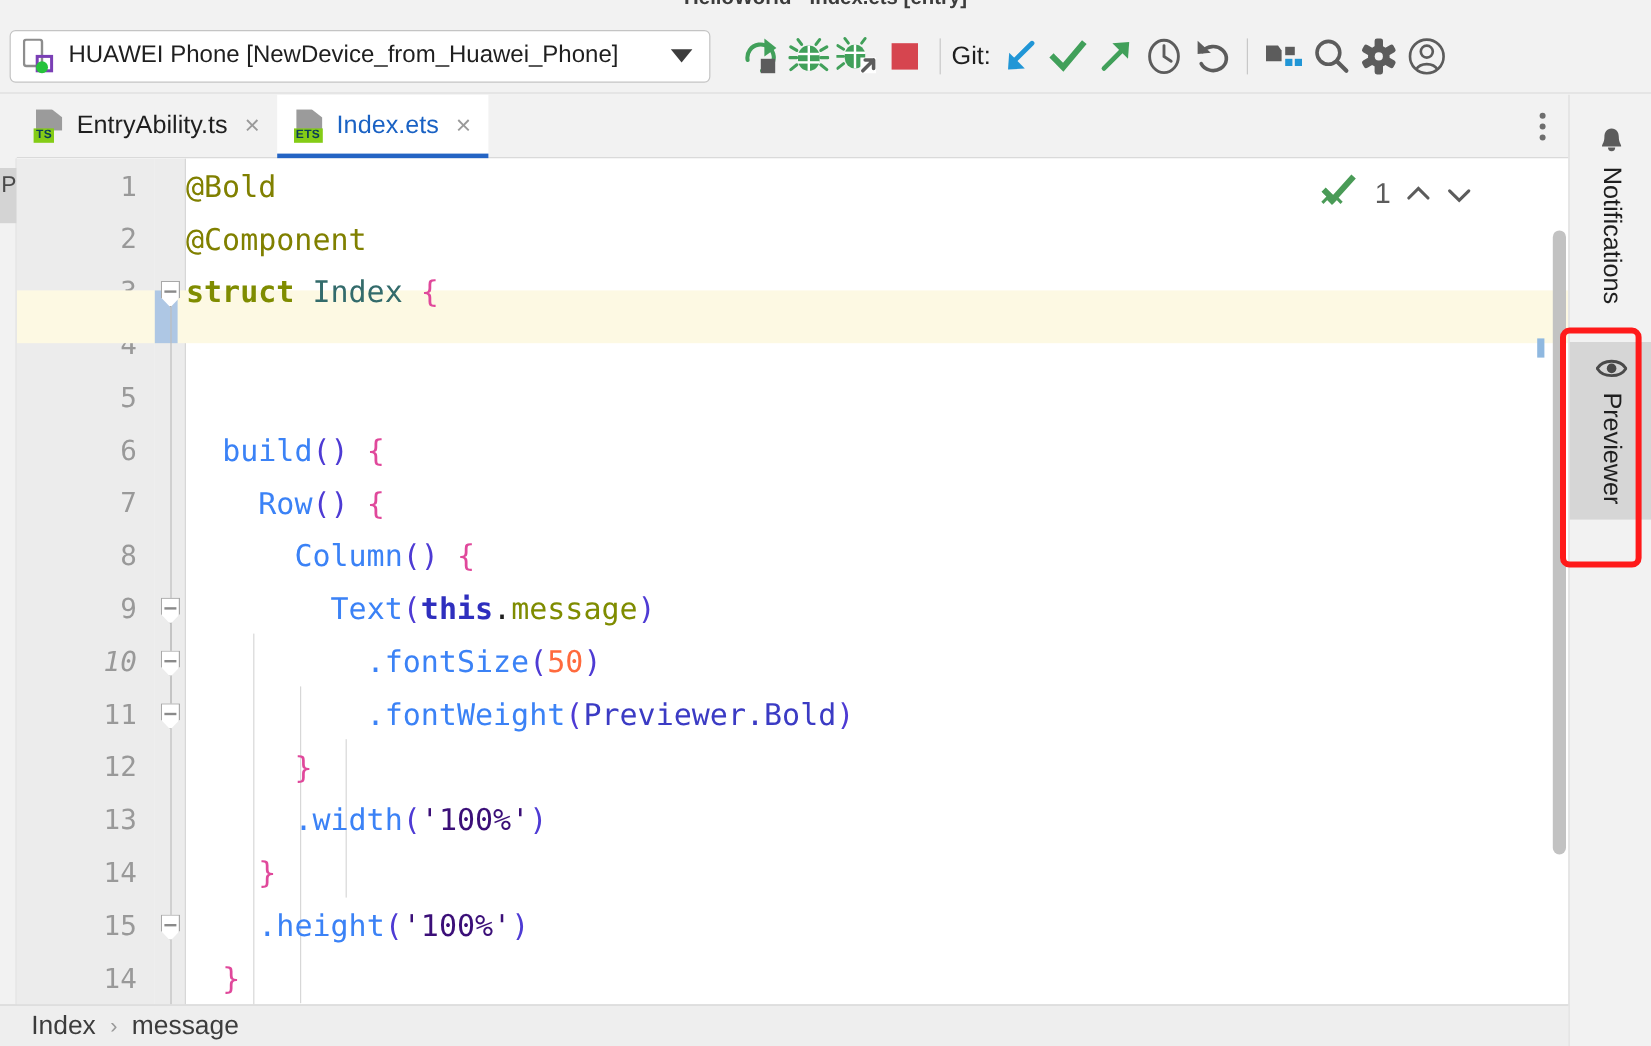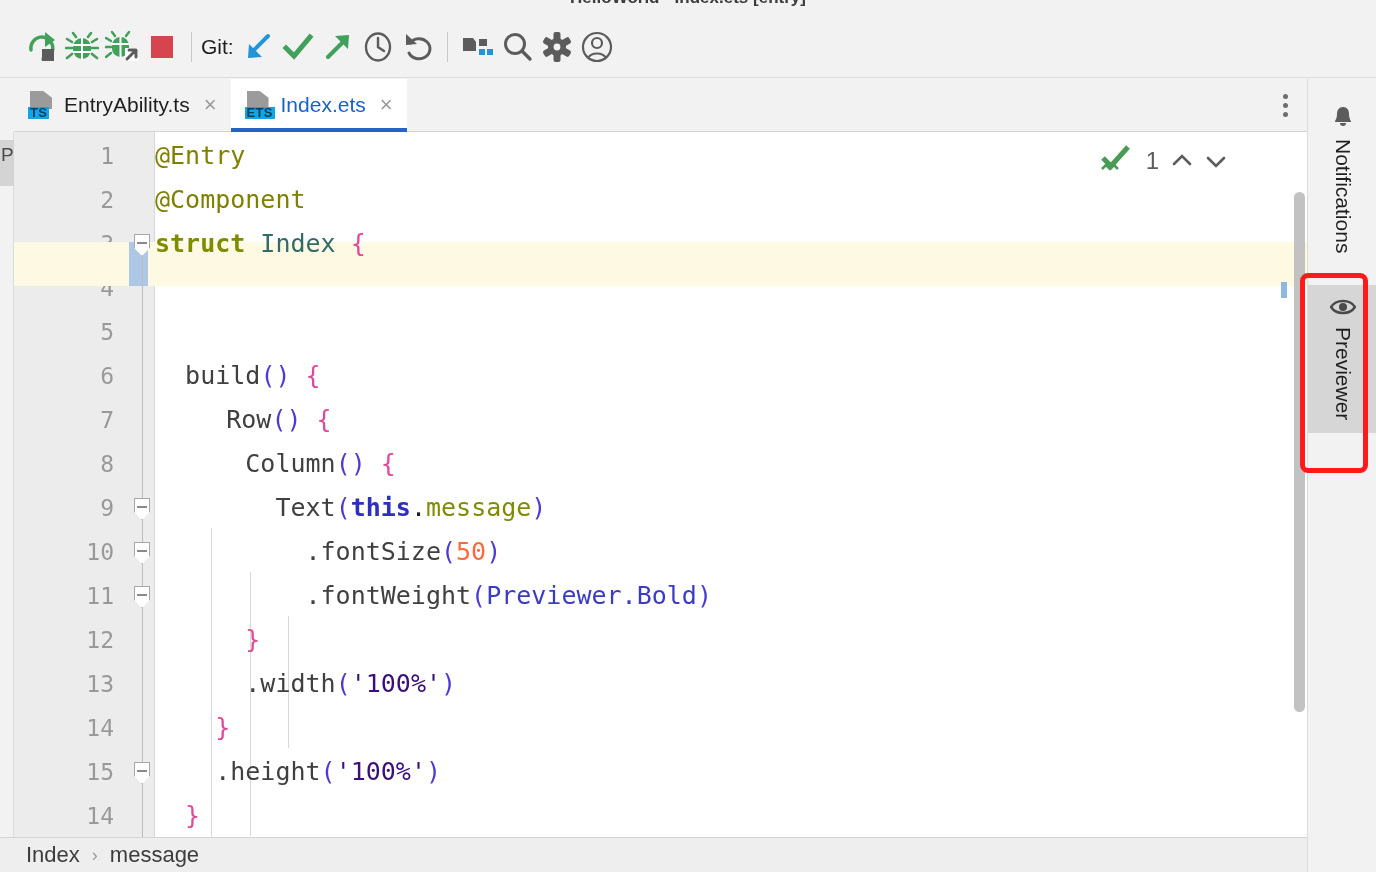--- a/index.html
+++ b/index.html
@@ -67,22 +67,22 @@
     font-size: 22px; color: #9a9a9a; line-height: 1; margin-left: 4px;
     font-family: "Liberation Sans", sans-serif;
   }
   .filetype-icon { position: relative; width: 26px; height: 28px; flex: 0 0 auto; }
   .fi-page {
     position: absolute; top: 0; left: 2px; width: 22px; height: 18px;
     background: #9b9b9b;
     clip-path: polygon(0 0, 60% 0, 100% 38%, 100% 100%, 0 100%);
   }
   .fi-badge {
-    position: absolute; bottom: 0; left: 0; background: #0ea5e9;
-    color: #0b3d57; font-size: 13px; font-weight: bold; letter-spacing: .3px;
+    position: absolute; bottom: 0; left: 0; background: #84cc16;
+    color: #0b3d57; font-size: 10px; font-weight: bold; letter-spacing: .3px;
     padding: 1px 2px; line-height: 10px; font-family: "Liberation Sans", sans-serif;
   }
   .tabs-kebab {
     margin-left: auto; width: 44px; display: flex; flex-direction: column;
     align-items: center; justify-content: center; gap: 4px; cursor: pointer;
   }
   .tabs-kebab i { width: 5px; height: 5px; border-radius: 50%; background: #6e6e6e; display:block; }
 
   
   .left-strip {
@@ -123,21 +123,21 @@
     line-height: 44px; letter-spacing: 0px;
   }
   .hl-row { background: #fdf9e3; }
   .hl-marker { position: absolute; left: 115px; width: 19px; height: 44px; background: #aec7e4; }
 
   
   .c-anno { color: #808000; }
   .c-kw   { color: #7f8c00; font-weight: bold; }
   .c-type { color: #336b6b; }
   .c-brace{ color: #e0489b; }
-  .c-fn   { color: #404040; }
+  .c-fn   { color: #3b82f6; }
   .c-paren{ color: #4e3bd4; }
   .c-ident{ color: #2b2bb5; }
   .c-num  { color: #ff6a3d; }
   .c-str  { color: #3b0f78; }
   .c-plain{ color: #1f1f1f; }
   .c-op   { color: #808000; }
   .c-this { color: #2f2fbe; font-weight: bold; }
   .c-prop { color: #7f8c00; }
   .c-enum { color: #3b3bc4; }
   .squiggle {
@@ -213,20 +213,31 @@
 <body>
 
 <div id="app">
 
   <div class="titlebar">
     <div class="titlebar-text">HelloWorld - Index.ets [entry]</div>
   </div>
 
   <div class="toolbar">
 
+    <div class="device-selector">
+      <span style="position:relative;width:28px;height:30px;flex:0 0 auto;">
+        <svg width="28" height="30" viewBox="0 0 28 30">
+          <rect x="1" y="1" width="15" height="22" rx="2" fill="none" stroke="#8d8d8d" stroke-width="2"></rect>
+          <rect x="12" y="15" width="12" height="12" fill="none" stroke="#7a3fb5" stroke-width="2.5"></rect>
+          <circle cx="16" cy="24" r="5" fill="#27c23c"></circle>
+        </svg>
+      </span>
+      <span class="device-name">HUAWEI Phone [NewDevice_from_Huawei_Phone]</span>
+      <span class="caret-down"></span>
+    </div>
 
     <div style="width:22px"></div>
 
     <div class="tb-icon">
       <svg width="34" height="34" viewBox="0 0 34 34">
         <path d="M6 20 A11 11 0 1 1 18 29" fill="none" stroke="#41a05a" stroke-width="3.4" stroke-linecap="round"></path>
         <path d="M20 2 L30 10 L20 17 Z" fill="#41a05a"></path>
         <rect x="17" y="19" width="12" height="12" fill="#5c5c5c"></rect>
       </svg>
     </div>
@@ -380,21 +391,21 @@
     <div class="gutter">
         <div class="lineno" style="top: 2px;">1</div>
         <div class="lineno" style="top: 46px;">2</div>
         <div class="lineno" style="top: 90px;">3</div>
         <div class="lineno" style="top: 134px;">4</div>
         <div class="lineno" style="top: 178px;">5</div>
         <div class="lineno" style="top: 222px;">6</div>
         <div class="lineno" style="top: 266px;">7</div>
         <div class="lineno" style="top: 310px;">8</div>
         <div class="lineno" style="top: 354px;">9</div>
-        <div class="lineno" style="top: 398px;">10</div>
+        <div class="lineno" style="top: 398px; font-style: italic;">10</div>
         <div class="lineno" style="top: 442px;">11</div>
         <div class="lineno" style="top: 486px;">12</div>
         <div class="lineno" style="top: 530px;">13</div>
         <div class="lineno" style="top: 574px;">14</div>
         <div class="lineno" style="top: 618px;">15</div>
         <div class="lineno" style="top: 662px;">14</div>
       </div>
     <div class="fold-col"></div>
 
     <div class="hl-row" style="position:absolute;left:0;top:110px;width:1293px;height:44px;"></div>
@@ -422,26 +433,26 @@
     <div class="fold-mark" style="left:120px;top:630px">
       <div class="shape"></div>
         <div class="minus"></div>
     </div>
 
     <div class="indent-guide" style="left:197px;top:396px;height:352px;"></div>
     <div class="indent-guide" style="left:236px;top:440px;height:264px;"></div>
     <div class="indent-guide" style="left:274px;top:484px;height:132px;"></div>
 
     <div class="code-area">
-        <div class="code-text" style="top: 2px; left: 0px;"><span class="c-anno">@Entry</span></div>
+        <div class="code-text" style="top: 2px; left: 0px;"><span class="c-anno">@Bold</span></div>
         <div class="code-text" style="top: 90px; left: 0px;"><span class="c-kw">struct </span><span class="c-type">Index </span><span class="c-brace">{</span></div>
         <div class="code-text" style="top: 46px; left: 0px;"><span class="c-anno">@Component</span></div>
         <div class="code-text" style="top: 178px; left: 0px;"></div>
         <div class="code-text" style="top: 222px; left: 0px;"><span class="c-plain">  </span><span class="c-fn">build</span><span class="c-paren">()</span><span class="c-plain"> </span><span class="c-brace">{</span></div>
-        <div class="code-text" style="top: 266px; left: 0px; padding-left: 11px;"><span class="c-plain">    </span><span class="c-fn">Row</span><span class="c-paren">()</span><span class="c-plain"> </span><span class="c-brace">{</span></div>
+        <div class="code-text" style="top: 266px; left: 0px;"><span class="c-plain">    </span><span class="c-fn">Row</span><span class="c-paren">()</span><span class="c-plain"> </span><span class="c-brace">{</span></div>
         <div class="code-text" style="top: 354px; left: 0px;"><span class="c-plain">        </span><span class="c-fn">Text</span><span class="c-paren">(</span><span class="c-this">this</span><span class="c-plain">.</span><span class="c-prop">message</span><span class="c-paren">)</span></div>
         <div class="code-text" style="top: 310px; left: 0px;"><span class="c-plain">      </span><span class="c-fn">Column</span><span class="c-paren">()</span><span class="c-plain"> </span><span class="c-brace">{</span></div>
         <div class="code-text" style="top: 398px; left: 0px;"><span class="c-plain">          </span><span class="c-fn">.fontSize</span><span class="c-paren">(</span><span class="c-num">50</span><span class="c-paren">)</span></div>
         <div class="code-text" style="top: 442px; left: 0px;"><span class="c-plain">          </span><span class="c-fn">.fontWeight</span><span class="c-paren">(</span><span class="c-enum">Previewer.Bold</span><span class="c-paren">)</span></div>
         <div class="code-text" style="top: 486px; left: 0px;"><span class="c-plain">      </span><span class="c-brace">}</span></div>
         <div class="code-text" style="top: 530px; left: 0px;"><span class="c-plain">      </span><span class="c-fn">.width</span><span class="c-paren">(</span><span class="c-str">'100%'</span><span class="c-paren">)</span></div>
         <div class="code-text" style="top: 574px; left: 0px;"><span class="c-plain">    </span><span class="c-brace">}</span></div>
         <div class="code-text" style="top: 618px; left: 0px; text-align: right;"><span class="c-plain">    </span><span class="c-fn">.height</span><span class="c-paren">(</span><span class="c-str">'100%'</span><span class="c-paren">)</span></div>
         <div class="code-text" style="top: 662px; left: 0px;"><span class="c-plain">  </span><span class="c-brace">}</span></div>
       </div>

